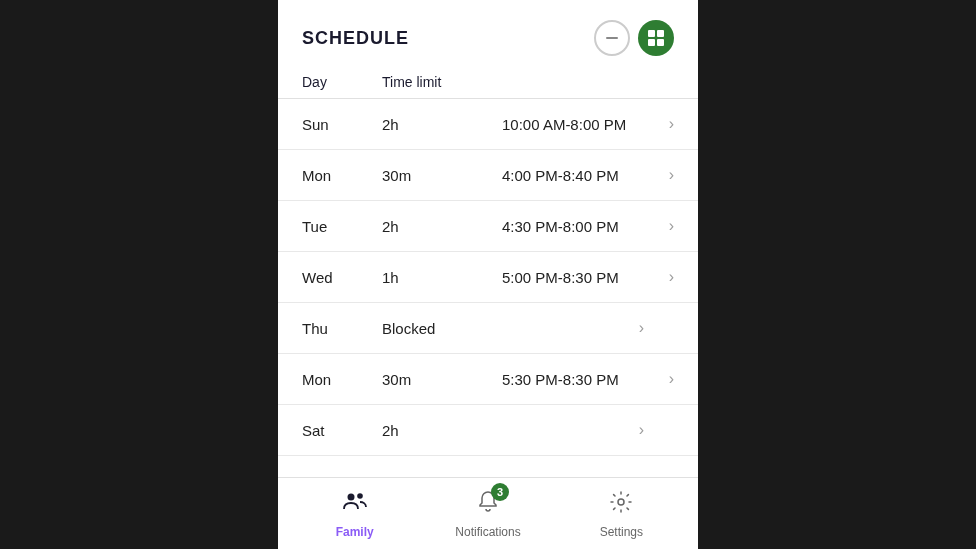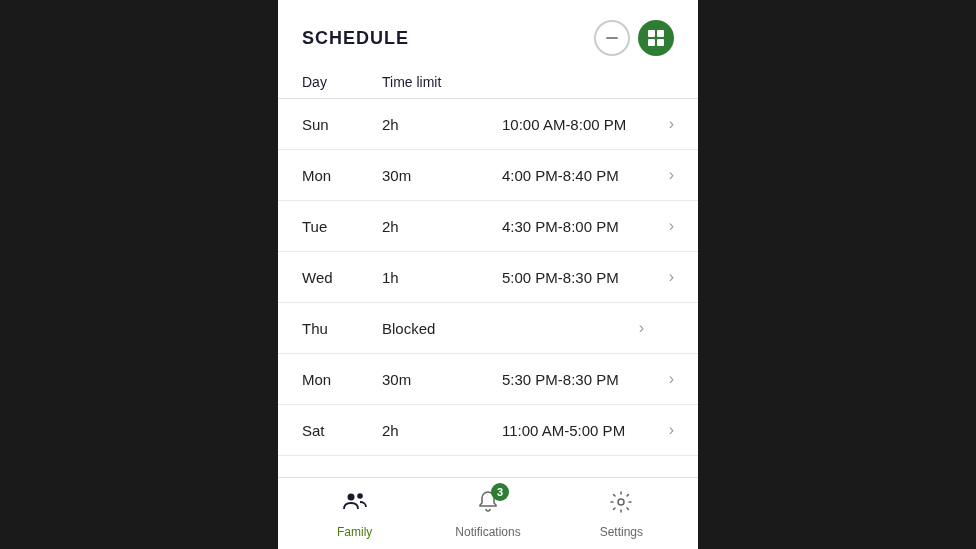--- a/index.html
+++ b/index.html
@@ -119,22 +119,22 @@
     }
     .nav-icon {
       font-size: 24px;
       position: relative;
     }
     .nav-label {
       font-size: 12px;
       color: #666;
     }
     .nav-label.active {
-      color: #4d7c0f;
-      font-weight: 400;
+      color: #8b5cf6;
+      font-weight: 700;
     }
     .badge {
       position: absolute;
       top: -6px;
       right: -8px;
       background: #2e7d32;
       color: #fff;
       border-radius: 50%;
       width: 18px;
       height: 18px;
@@ -211,21 +211,20 @@
     </div>
         <div class="schedule-row">
       <span class="day-text">Mon</span>
       <span class="limit-text">30m</span>
       <span class="range-text">5:30 PM-8:30 PM</span>
       <span class="chevron">›</span>
     </div>
         <div class="schedule-row">
       <span class="day-text">Sat</span>
       <span class="limit-text">2h</span>
-      <span class="range-text">11:00 AM-5:00 PM</span>
       <span class="chevron">›</span>
     </div>
       </div>
   </div>
 
   <div class="bottom-nav">
     <div class="nav-item">
       <div class="nav-icon">
         <svg viewBox="0 0 26 26" fill="none">
           <circle cx="9" cy="8" r="3.5" fill="#1a1a2e"></circle>

